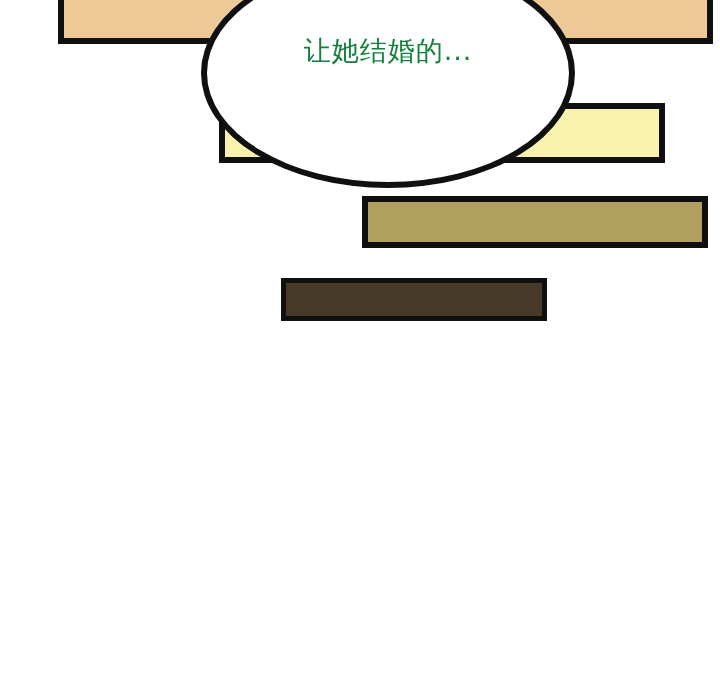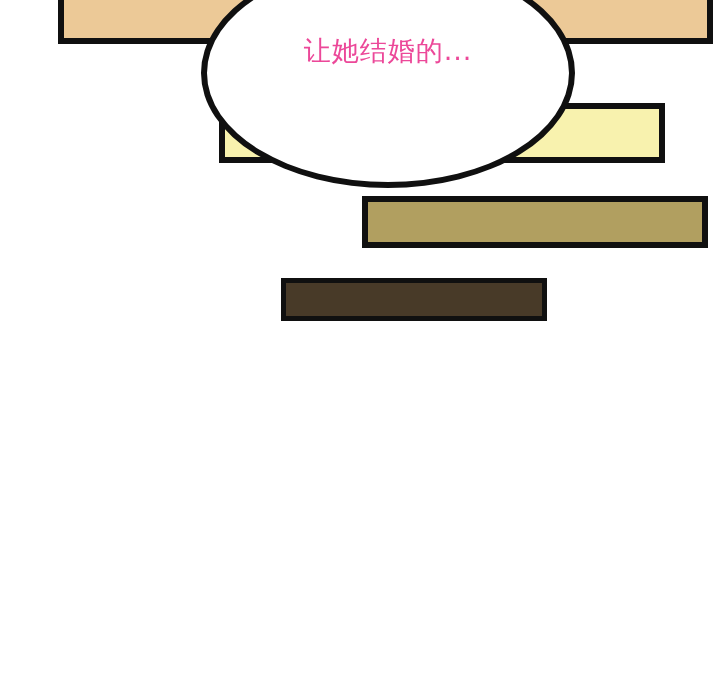--- a/index.html
+++ b/index.html
@@ -77,20 +77,20 @@
 </head>
 <body>
 
 <div class="panel">
 
   <div class="bar bar-tan" style="background-color: rgb(236, 201, 151); border-color: rgb(16, 16, 16);"></div>
 
   <div class="bar bar-yellow" style="background-color: rgb(248, 242, 174); border-color: rgb(16, 16, 16);"></div>
 
   <div class="bubble" style="background-color: rgb(255, 255, 255); border-color: rgb(16, 16, 16);">
-    <span class="bubble-text" style="color: #ec4899;">让她结婚的...</span>
+    <span class="bubble-text" style="color: #15803d;">让她结婚的...</span>
   </div>
 
   <div class="bar bar-khaki" style="background-color: rgb(177, 159, 96); border-color: rgb(16, 16, 16);"></div>
 
   <div class="bar bar-brown" style="background-color: rgb(72, 58, 40); border-color: rgb(16, 16, 16);"></div>
 
 </div>
 
 </body></html>

